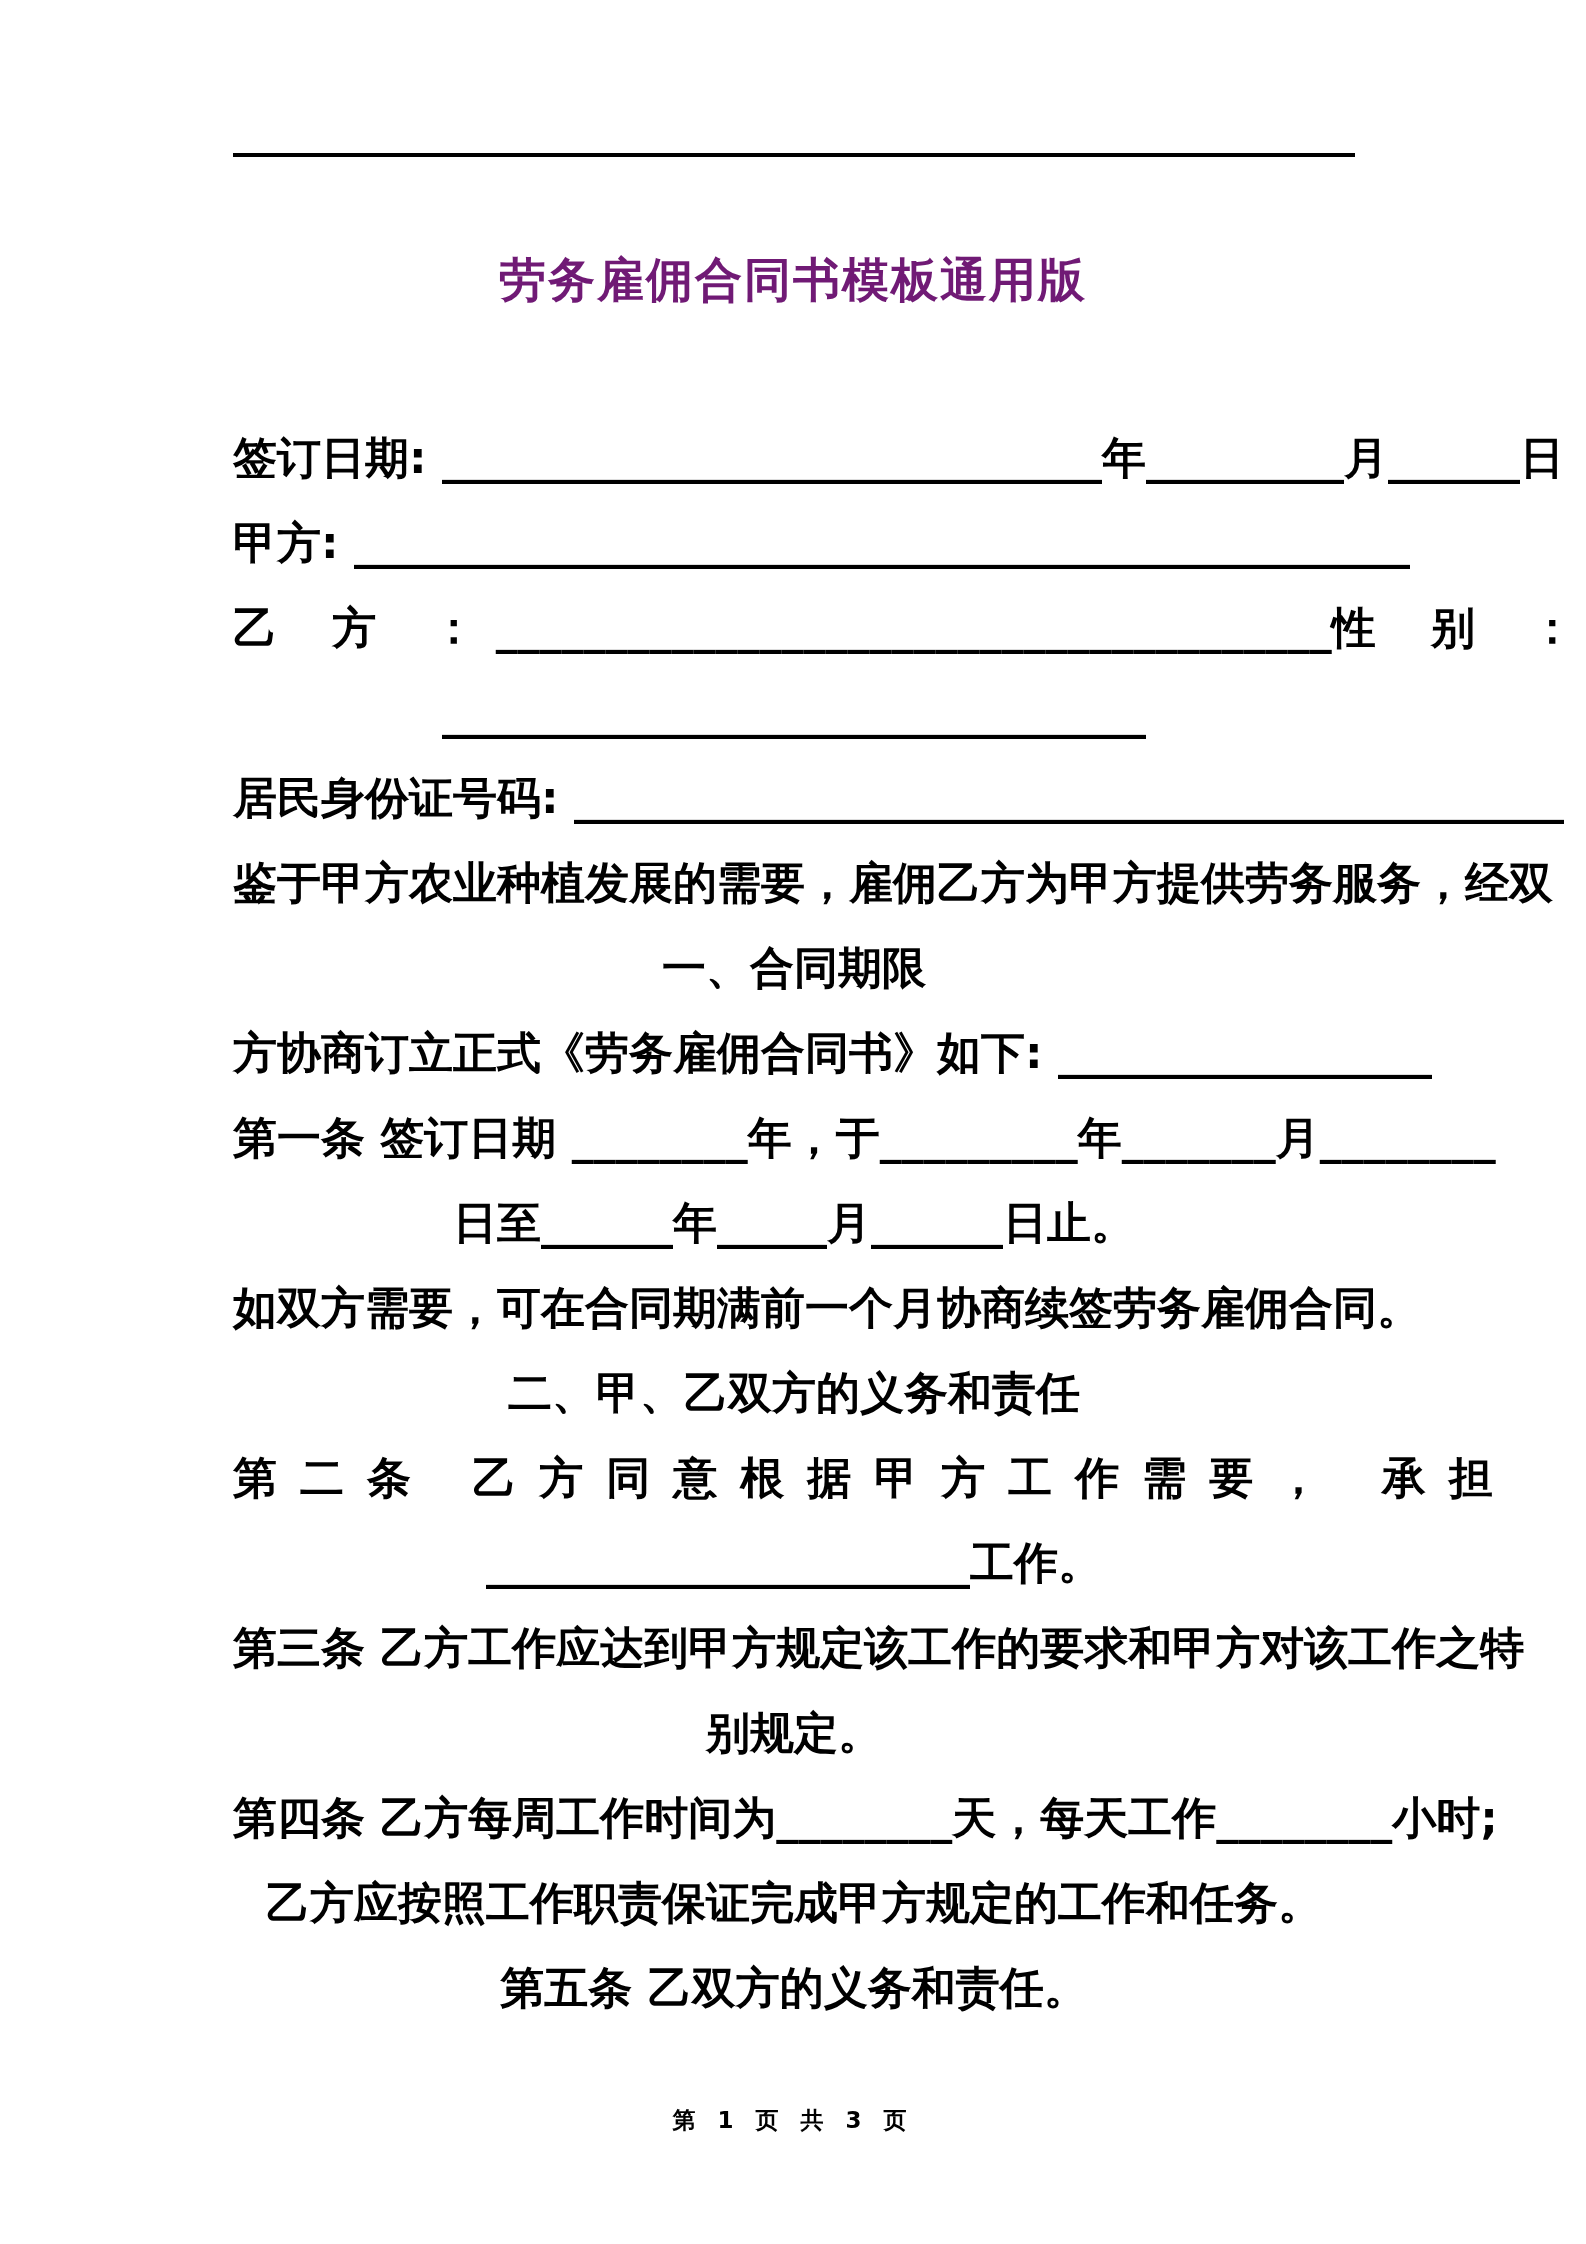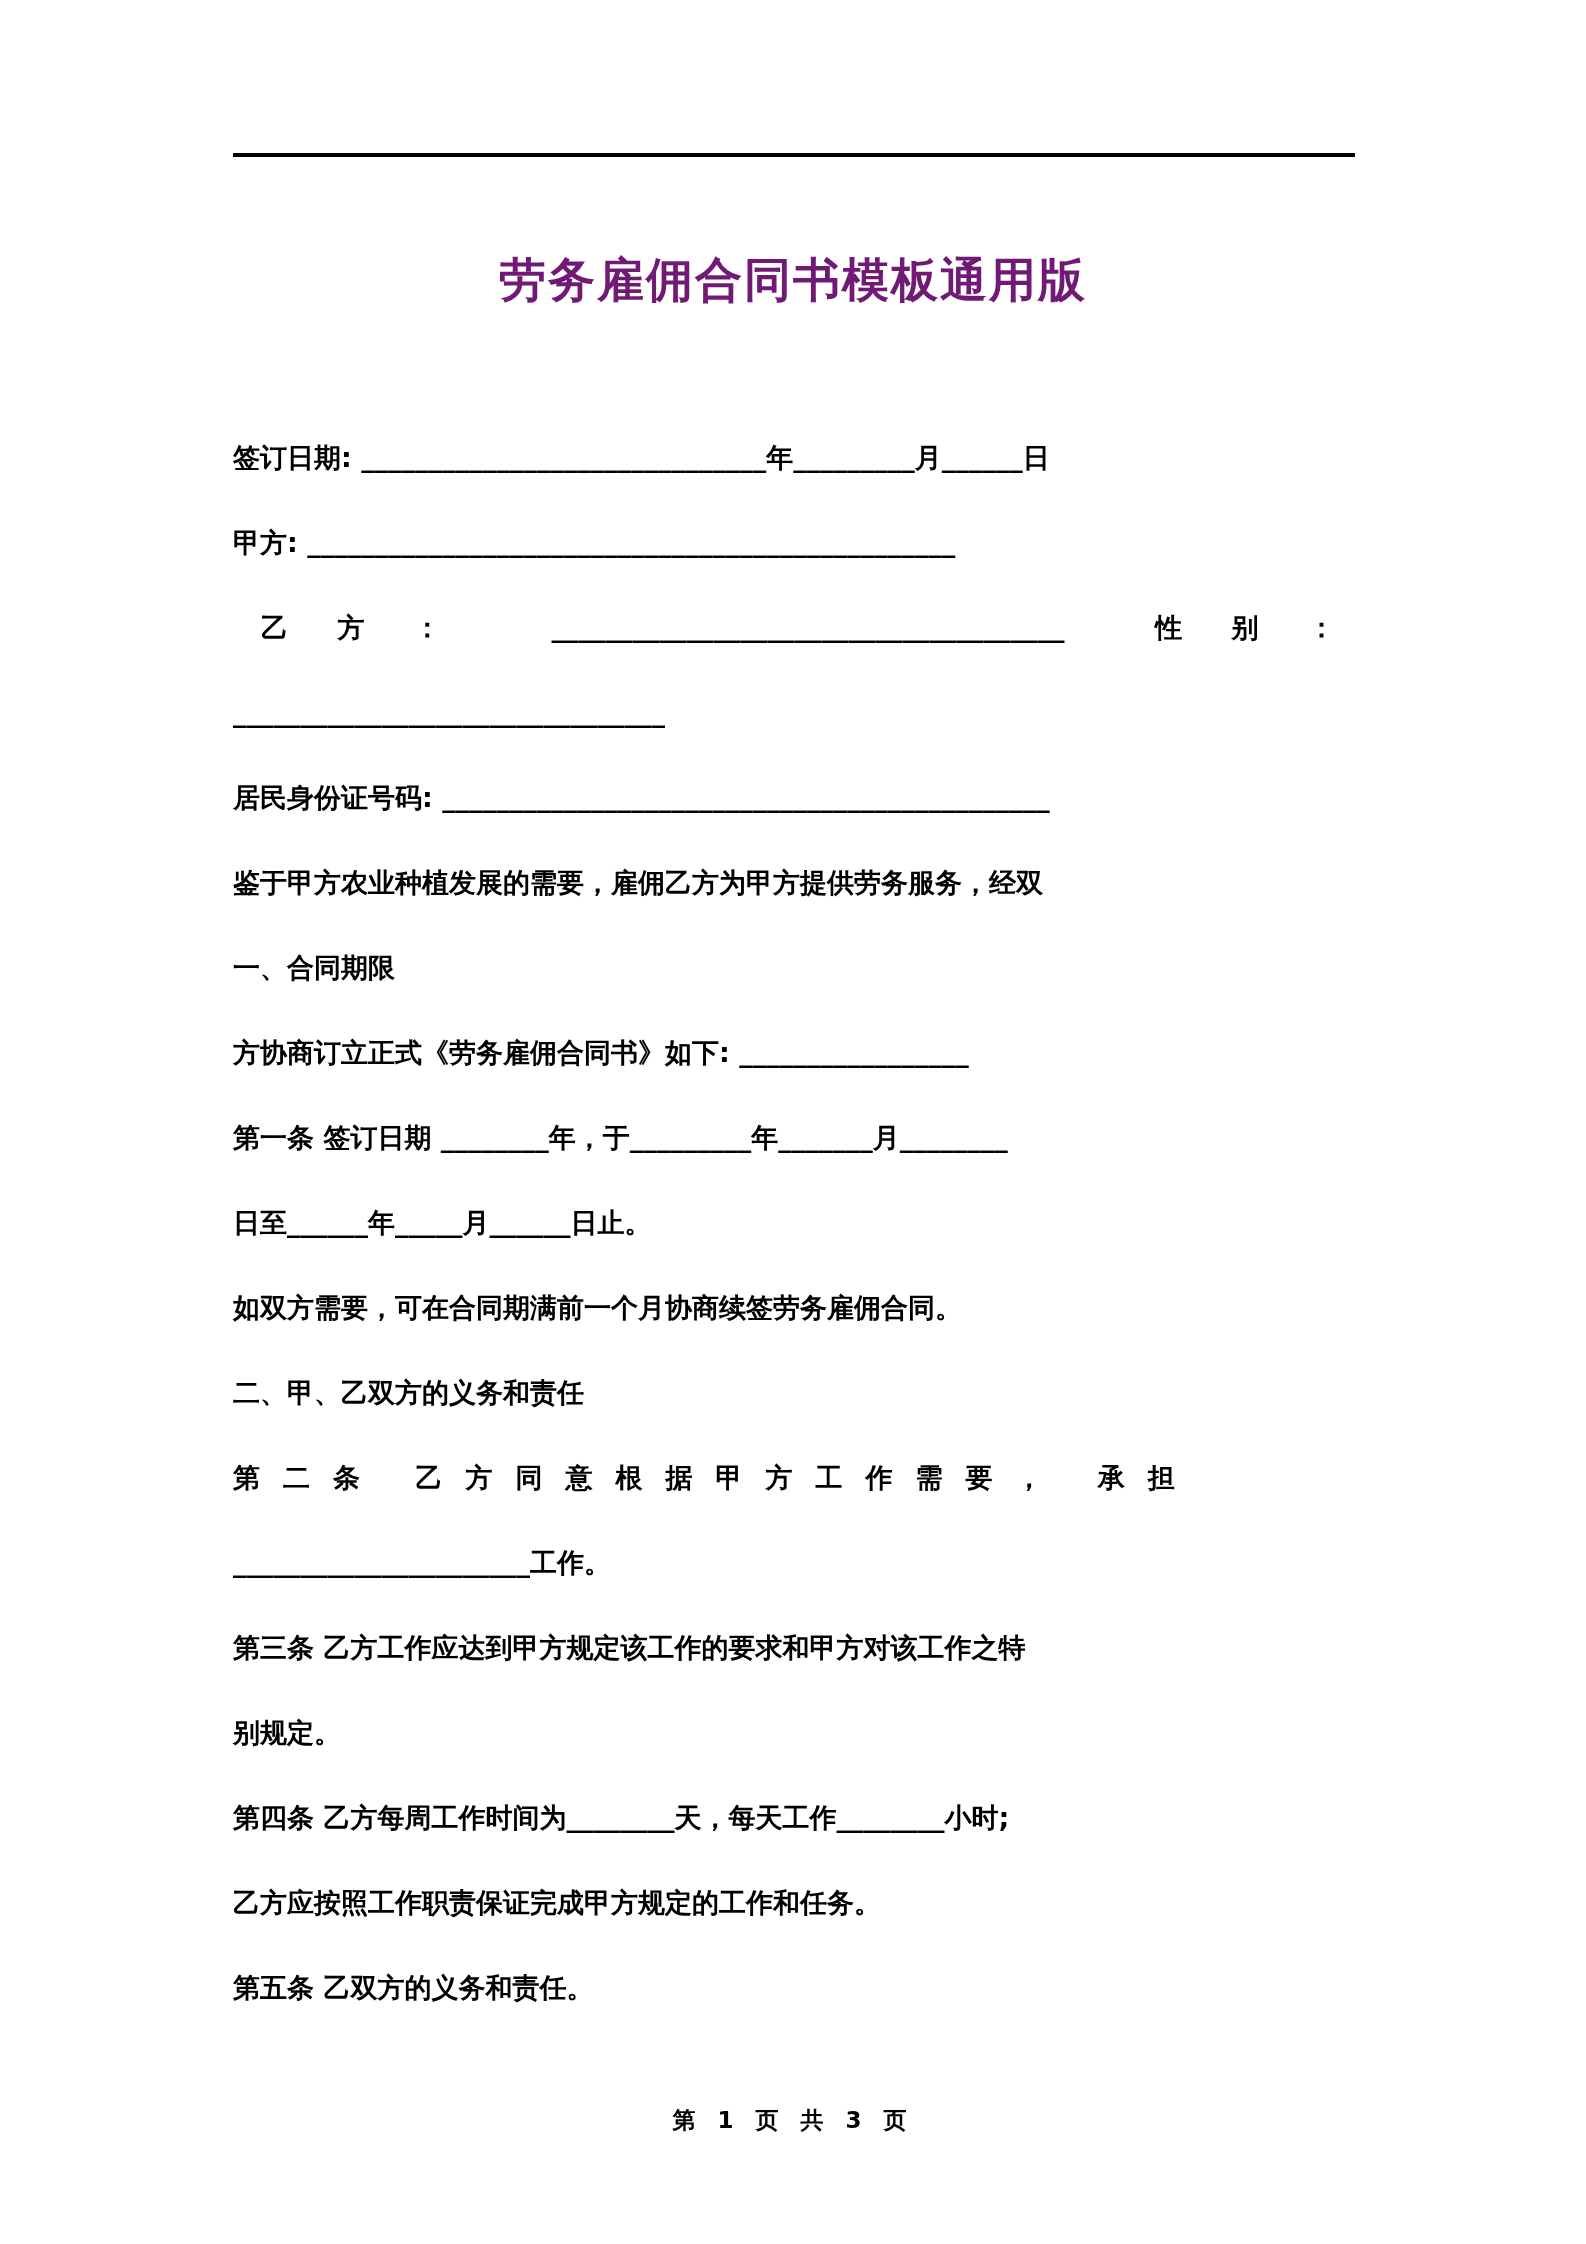--- a/index.html
+++ b/index.html
@@ -37,29 +37,29 @@
   }
   .content {
     position: absolute;
     left: 233px;
     top: 415px;
     width: 1122px;
   }
   .line {
     height: 85px;
     line-height: 85px;
-    font-size: 27px;
+    font-size: 44px;
     white-space: nowrap;
     overflow: visible;
+    text-align: center;
   }
   .line-justify {
     display: flex;
     justify-content: space-between;
     align-items: baseline;
-    margin-left: 28px;
   }
   .line-justify .sp {
     letter-spacing: 20px;
   }
   .line-spread {
     letter-spacing: 23px;
   }
   .page-footer {
     position: absolute;
     left: 0;

